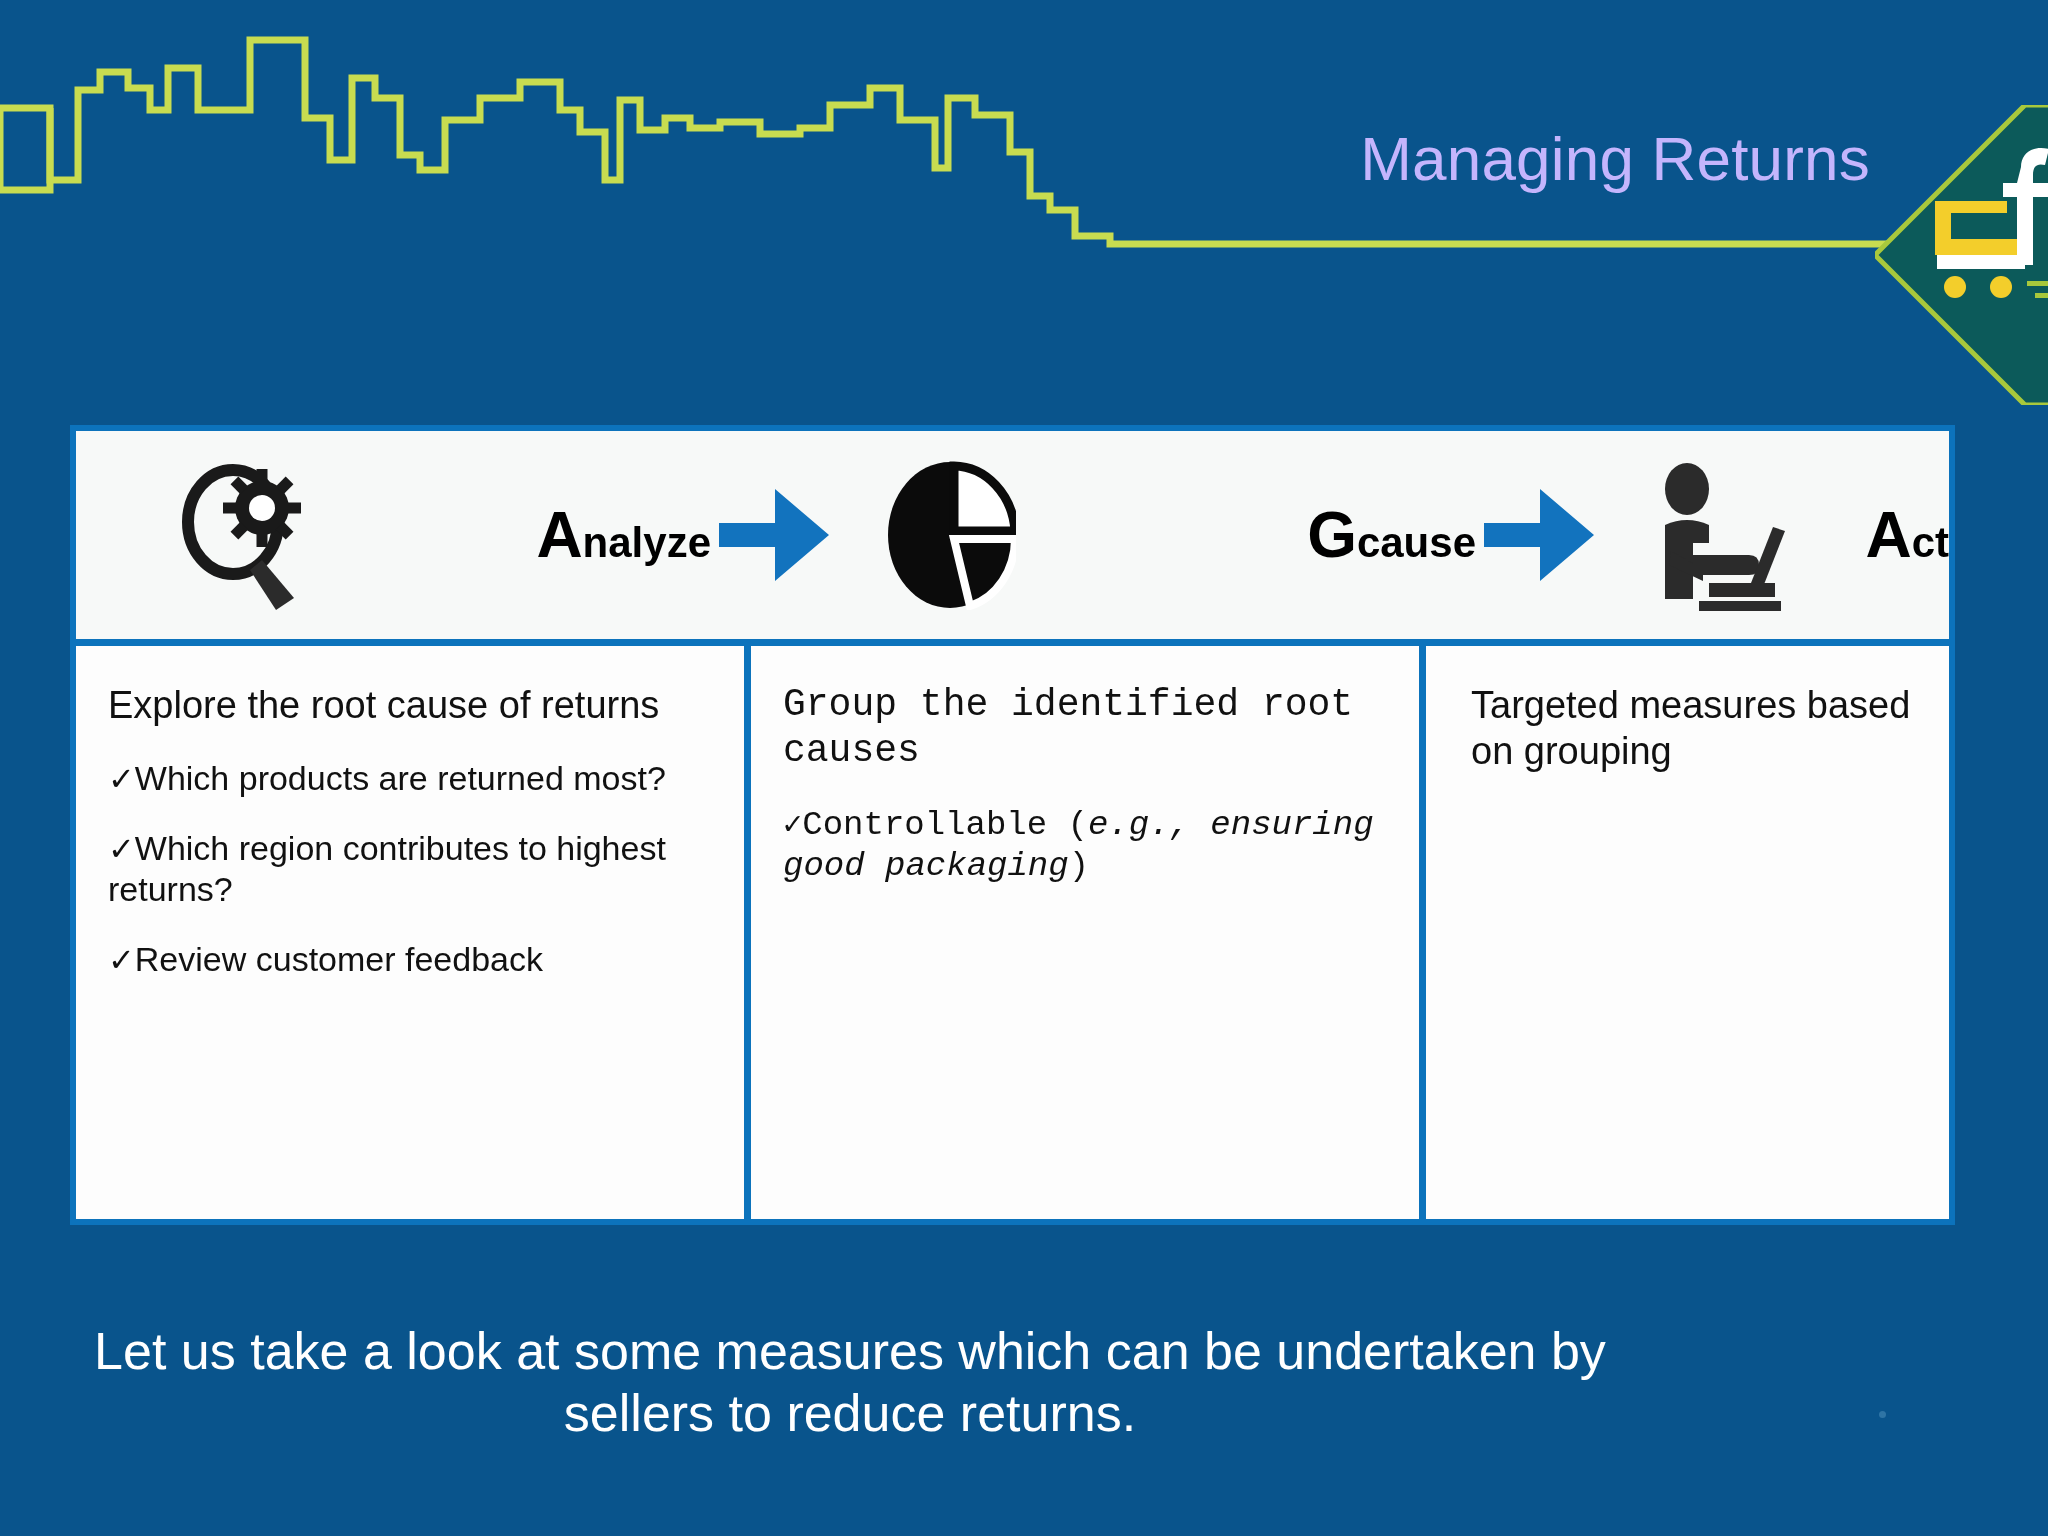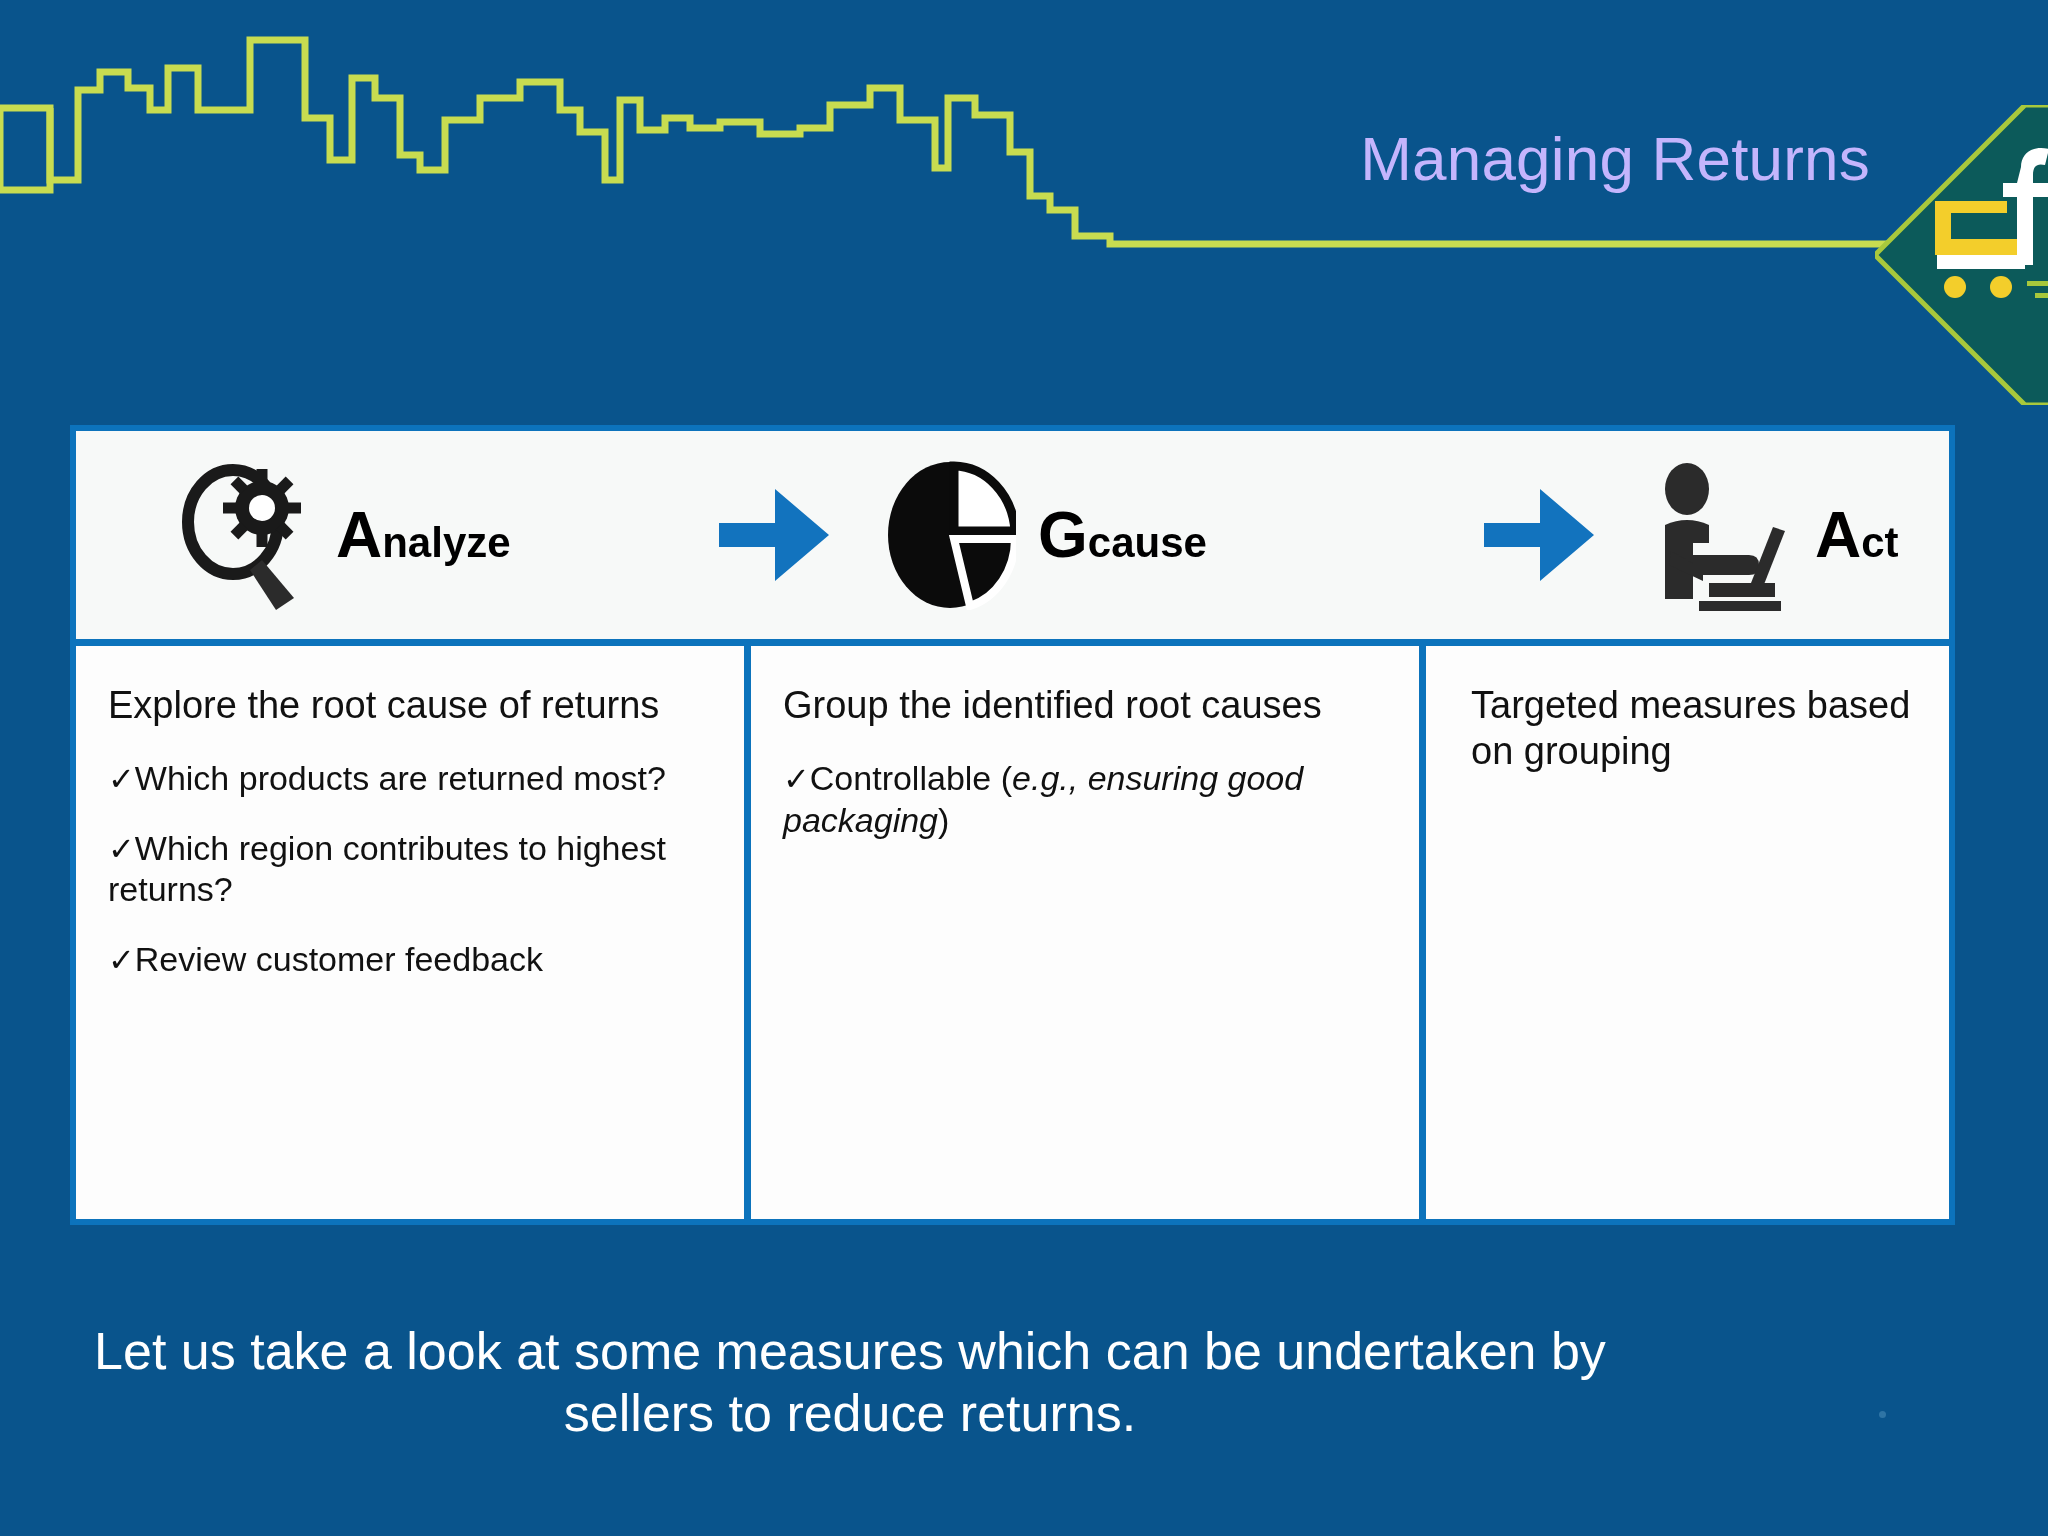--- a/index.html
+++ b/index.html
@@ -82,28 +82,28 @@
     flex: 1 1 auto;
     display: flex;
     gap: 7px;
   }
   .body-cell {
     background: #fdfdfd;
     padding: 36px 30px 20px 32px;
     box-sizing: border-box;
   }
   .body-cell.c1 { flex: 0 0 668px; }
-  .body-cell.c2 { flex: 0 0 668px; }
+  .body-cell.c2 { flex: 0 0 668px; font-family: Liberation Mono, monospace; }
   .body-cell.c3 { flex: 1 1 auto; padding-left: 45px; }
 
   
   .stage {
     display: flex;
     align-items: center;
-    justify-content: flex-start;
+    justify-content: space-between;
     height: 100%;
   }
   .stage.s1 { flex: 0 0 635px; padding-left: 100px; box-sizing: border-box; }
   .stage.s2 { flex: 0 0 640px; padding-left: 48px; box-sizing: border-box; }
   .stage.s3 { flex: 1 1 auto; padding-left: 46px; box-sizing: border-box; }
   .arrow-cell {
     flex: 0 0 125px;
     display: flex;
     align-items: center;
     justify-content: center;

